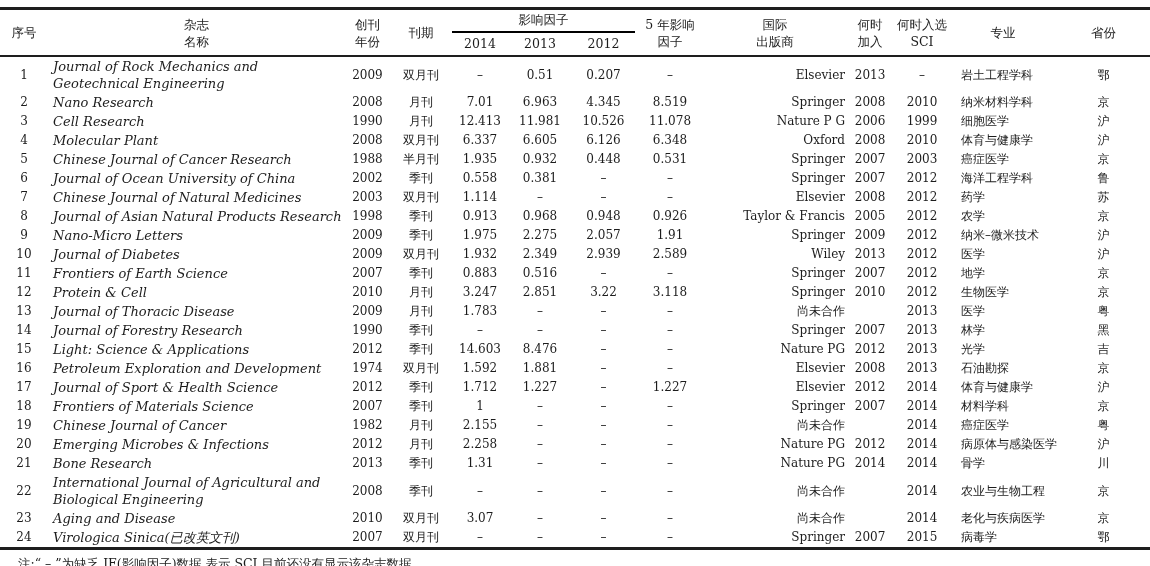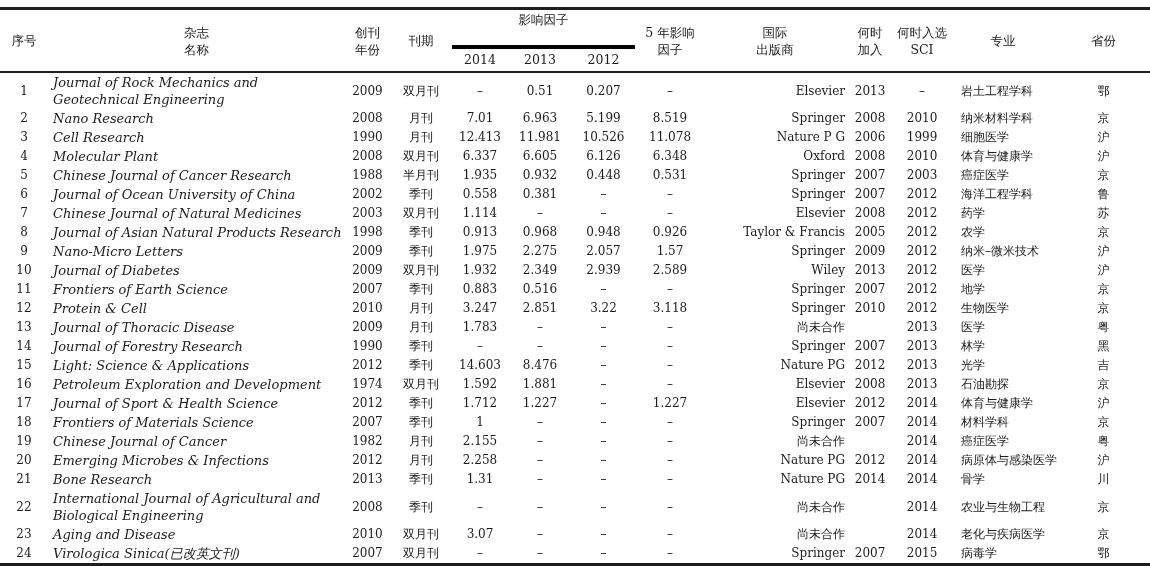--- a/index.html
+++ b/index.html
@@ -31,22 +31,22 @@
   th {
     font-weight: normal;
     font-size: 12.5px;
     text-align: center;
     vertical-align: middle;
     padding: 1px 0;
     line-height: 17px;
   }
   th.pre { white-space: pre-line; }
   th.group-if {
-    border-bottom: 4px solid #000000;
-    padding-bottom: 17px;
+    border-bottom: 2px solid #000000;
+    padding-bottom: 3px;
   }
   tr.year-row th { padding: 2px 0 3px 0; }
   td {
     font-size: 12px;
     line-height: 19px;
     padding: 0;
     vertical-align: middle;
     text-align: center;
     white-space: nowrap;
     overflow: hidden;
@@ -138,21 +138,21 @@
           <td class="col-field">岩土工程学科</td>
           <td class="col-prov">鄂</td>
         </tr>
         <tr>
           <td class="col-no">2</td>
           <td class="col-name">Nano Research</td>
           <td class="col-year">2008</td>
           <td class="col-freq">月刊</td>
           <td class="col-if">7.01</td>
           <td class="col-if">6.963</td>
-          <td class="col-if">5.199</td>
+          <td class="col-if">4.345</td>
           <td class="col-if5">8.519</td>
           <td class="col-pub">Springer</td>
           <td class="col-join">2008</td>
           <td class="col-sci">2010</td>
           <td class="col-field">纳米材料学科</td>
           <td class="col-prov">京</td>
         </tr>
         <tr>
           <td class="col-no">3</td>
           <td class="col-name">Cell Research</td>
@@ -244,21 +244,21 @@
           <td class="col-prov">京</td>
         </tr>
         <tr>
           <td class="col-no">9</td>
           <td class="col-name">Nano-Micro Letters</td>
           <td class="col-year">2009</td>
           <td class="col-freq">季刊</td>
           <td class="col-if">1.975</td>
           <td class="col-if">2.275</td>
           <td class="col-if">2.057</td>
-          <td class="col-if5">1.57</td>
+          <td class="col-if5">1.91</td>
           <td class="col-pub">Springer</td>
           <td class="col-join">2009</td>
           <td class="col-sci">2012</td>
           <td class="col-field">纳米–微米技术</td>
           <td class="col-prov">沪</td>
         </tr>
         <tr>
           <td class="col-no">10</td>
           <td class="col-name">Journal of Diabetes</td>
           <td class="col-year">2009</td>

